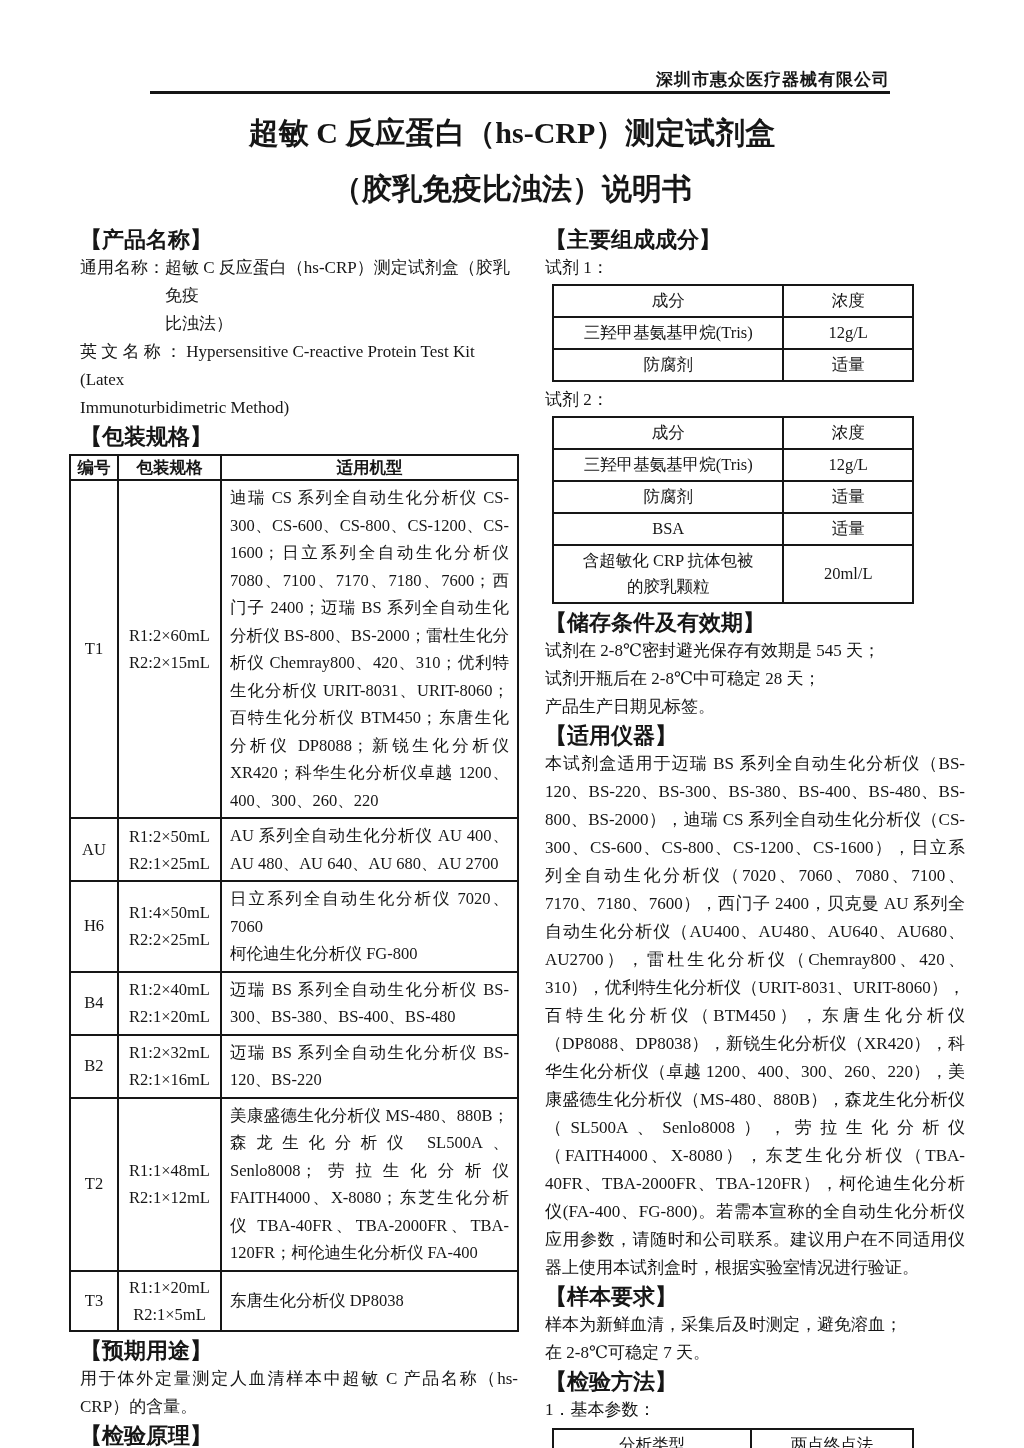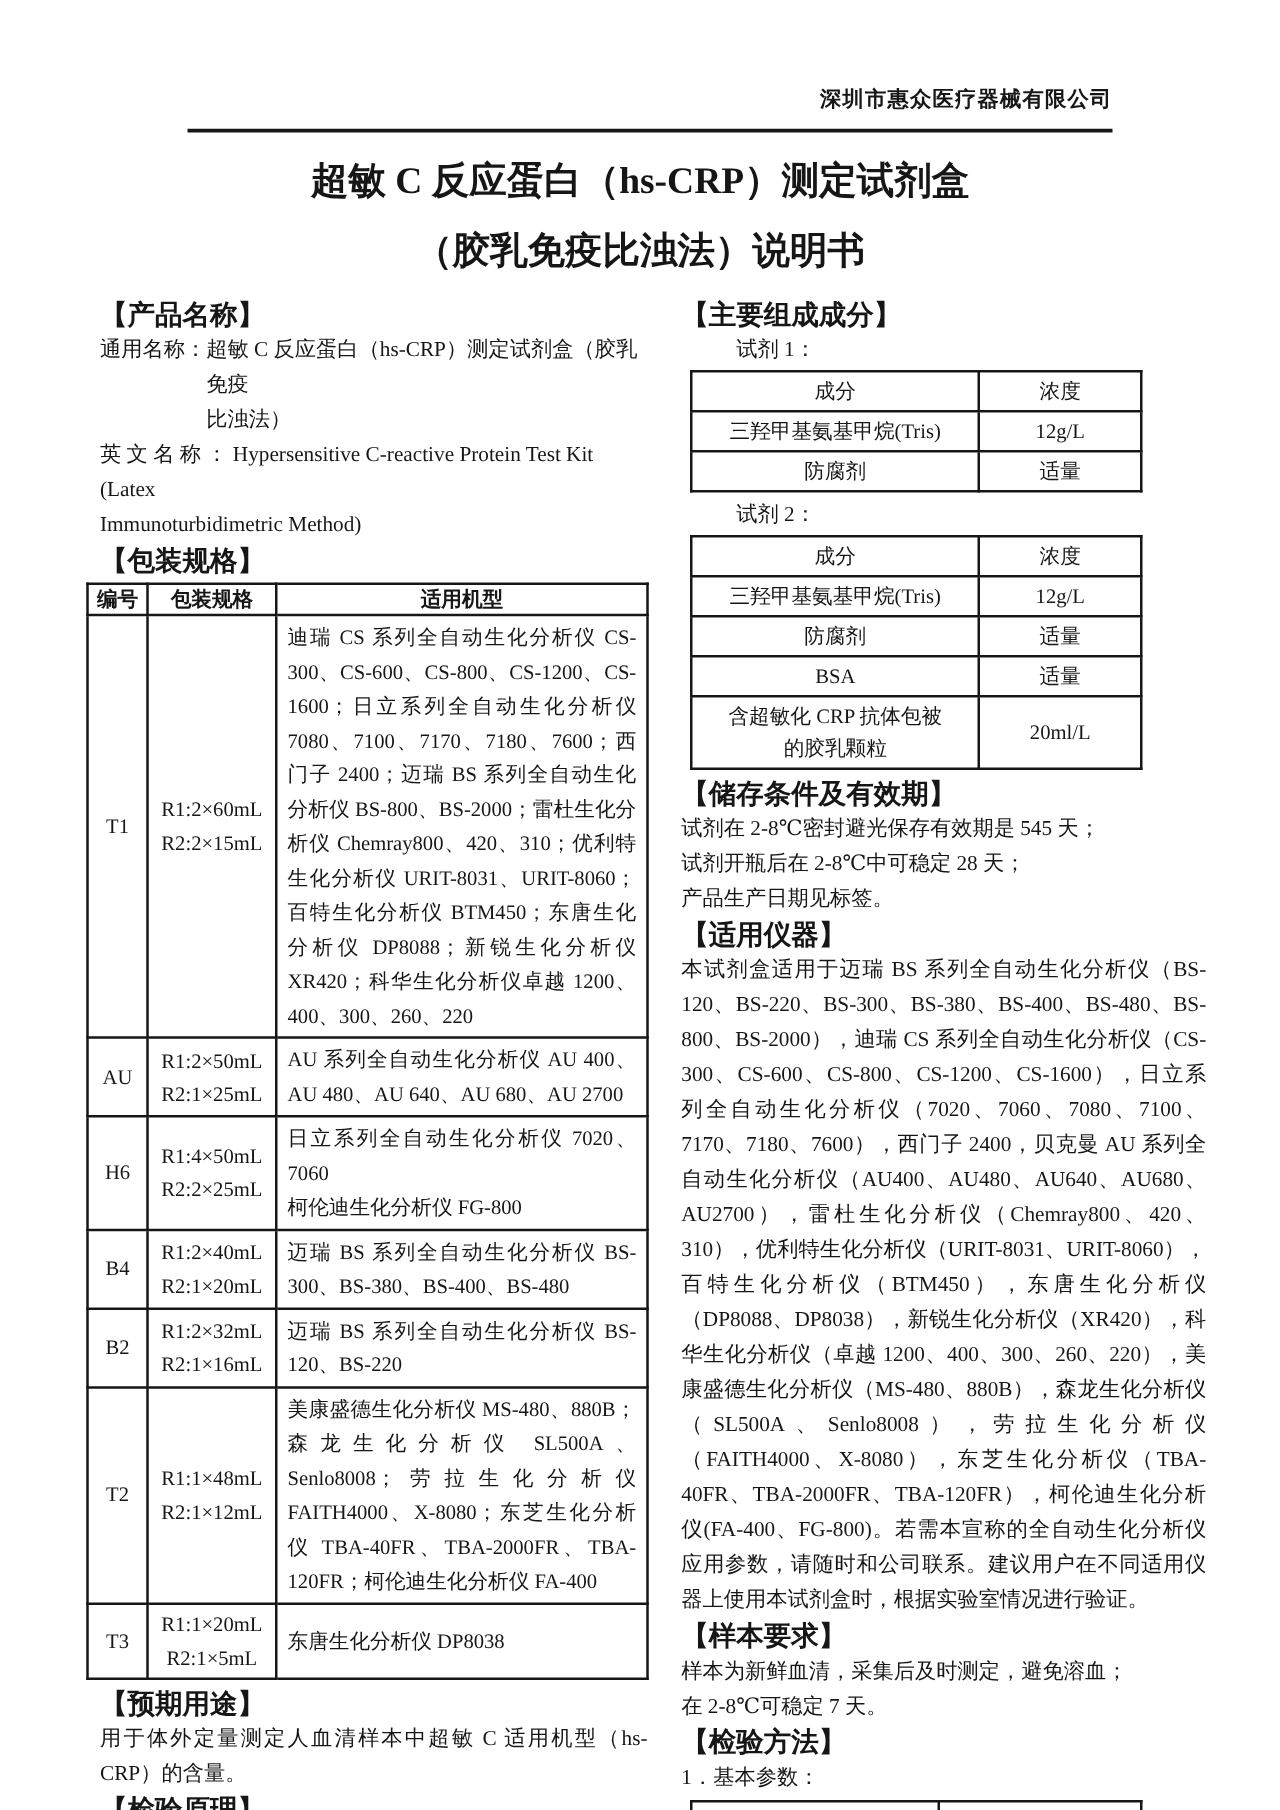--- a/index.html
+++ b/index.html
@@ -7,40 +7,40 @@
   body {
     width:1024px; height:1448px; overflow:hidden;
     color:#161616;
     font-family:"Liberation Serif","DejaVu Serif",serif;
     font-size:17px;
   }
   .page { width:1024px; height:1448px; position:relative; }
 
   .header {
     margin:68px 134px 0 150px;
-    padding-bottom:12px;
+    padding-bottom:0;
     border-bottom:3px solid #161616;
     text-align:right;
     font-family:"Liberation Sans","DejaVu Sans",sans-serif;
     font-weight:bold; font-size:17px; letter-spacing:1px;
   }
 
   .title { margin-top:21px; text-align:center; font-weight:bold; font-size:30px; line-height:36px; }
   .title.sub { margin-top:20px; }
 
   .columns { display:flex; align-items:flex-start; margin:18px 59px 0 80px; gap:27px; }
   .col-left  { width:438px; flex:0 0 438px; }
   .col-right { width:420px; flex:0 0 420px; }
 
   h3.sec { font-size:22px; font-weight:bold; line-height:29px; }
   p.body { line-height:28px; text-align:justify; }
   p.line { line-height:28px; }
   p.hang { line-height:28px; padding-left:85px; text-indent:-85px; white-space:pre-line; text-align:left; }
   p.english { line-height:28px; white-space:pre-line; text-align:left; }
-  p.tbl-label { line-height:28px;margin-left:44px; }
+  p.tbl-label { line-height:28px; }
 
   table { border-collapse:collapse; table-layout:fixed; }
   td, th { border:2px solid #161616; vertical-align:middle; }
 
   
   .pack-table { width:450px; margin:3px 0 4px -11px; font-size:16.5px; }
   .pack-table th { font-weight:bold; height:25px; text-align:center; }
   .pack-table td.code { text-align:center;border-radius:15px; }
   .pack-table td.spec { text-align:center; white-space:pre-line; line-height:27px; padding:2px 2px; }
   .pack-table td.models { text-align:justify; white-space:pre-line; line-height:27.5px; padding:3px 8px; }
@@ -129,21 +129,21 @@
         <tr>
           <td class="code">T3</td>
           <td class="spec">R1:1×20mL
 R2:1×5mL</td>
           <td class="models">东唐生化分析仪 DP8038</td>
         </tr>
       </tbody>
         </table>
 
       <h3 class="sec">【预期用途】</h3>
-      <p class="body">用于体外定量测定人血清样本中超敏 C 适用机型（hs-CRP）的含量。</p>
+      <p class="body">用于体外定量测定人血清样本中超敏 C 产品名称（hs-CRP）的含量。</p>
 
       <h3 class="sec">【检验原理】</h3>
 
     </div>
 
     <div class="col-right">
 
       <h3 class="sec">【主要组成成分】</h3>
 
       <p class="tbl-label">试剂 1：</p>

